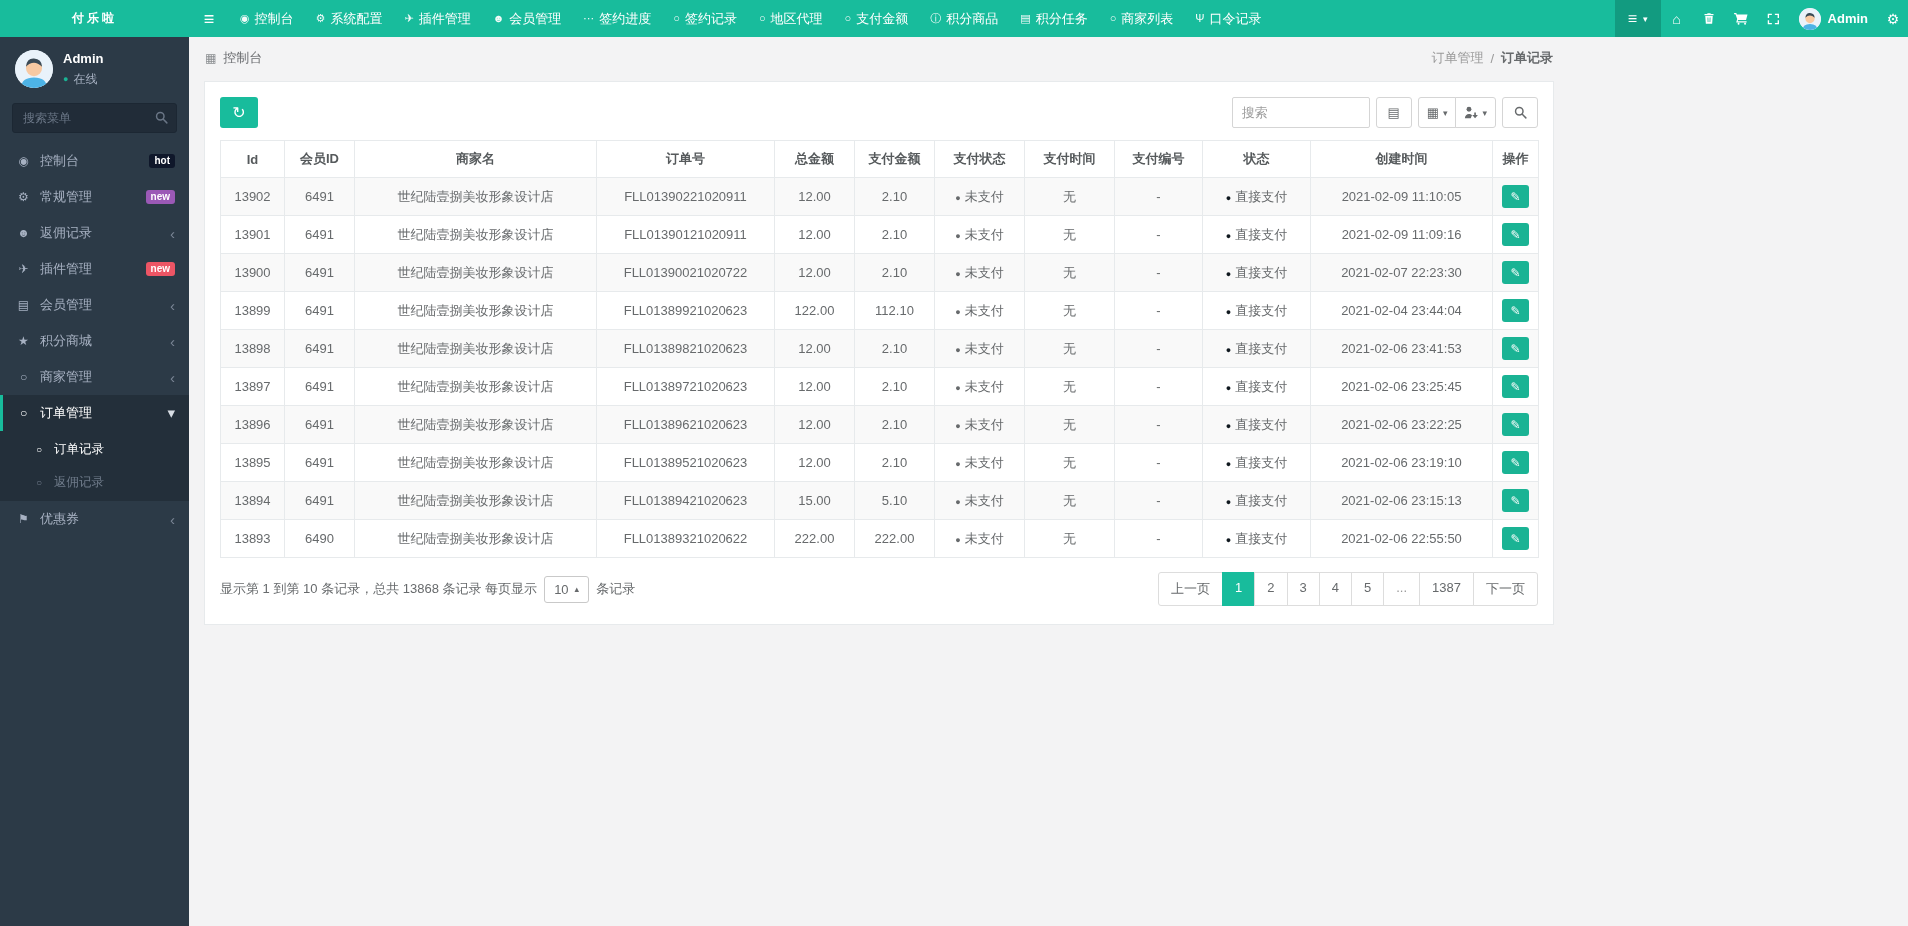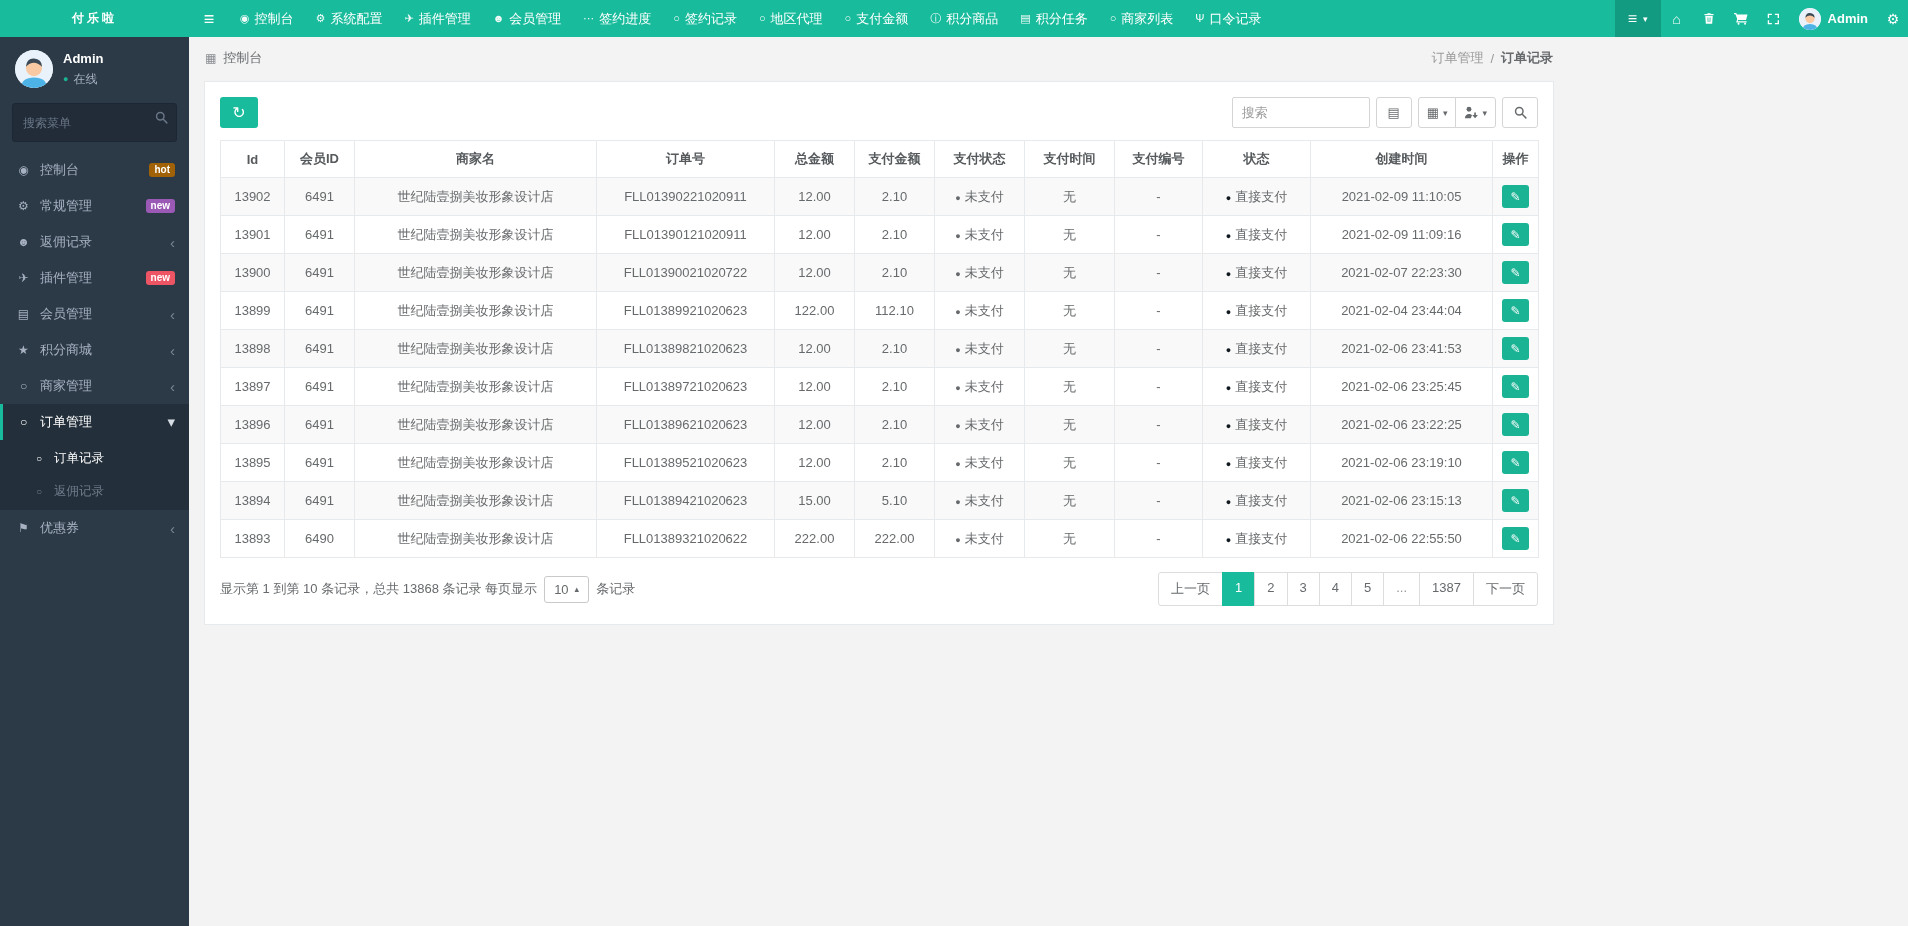--- a/index.html
+++ b/index.html
@@ -24,21 +24,21 @@
 .nav-gear { width: 30px; display: flex; align-items: center; justify-content: center; font-size: 14px; cursor: pointer; }
 
 
 .sidebar { position: absolute; top: 37px; left: 0; width: 189px; height: 889px; background: #2c3a47; overflow: hidden; }
 .profile { padding: 13px 15px 11px; display: flex; align-items: center; gap: 10px; }
 .profile .avatar { width: 38px; height: 38px; border-radius: 50%; overflow: hidden; background: #e9f2fa; flex: 0 0 38px; }
 .profile .pname { color: #fff; font-weight: bold; font-size: 13px; margin-bottom: 5px; }
 .profile .pstatus { color: #a7b1c2; font-size: 12px; display: flex; align-items: center; gap: 5px; }
 .profile .pstatus .dot { color: #1ab394; font-size: 9px; }
 .menu-search { margin: 4px 12px 10px; position: relative; }
-.menu-search input { width: 100%; height: 39px; background: #212c38; border: 1px solid #1c2733; border-radius: 3px; color: #a7b1c2; padding: 0 28px 0 10px; font-size: 12px; outline: none; font-family: inherit; }
+.menu-search input { width: 100%; height: 30px; background: #212c38; border: 1px solid #1c2733; border-radius: 3px; color: #a7b1c2; padding: 0 28px 0 10px; font-size: 12px; outline: none; font-family: inherit; }
 .menu-search input::placeholder { color: #6a7686; }
 .menu-search .icon { position: absolute; right: 9px; top: 8px; color: #6a7686; }
 .side-item { display: flex; align-items: center; gap: 9px; padding: 0 14px 0 13px; height: 36px; color: #a7b1c2; font-size: 13px; cursor: pointer; border-left: 3px solid transparent; }
 .side-item .icon { width: 15px; font-size: 12px; justify-content: center; }
 .side-item .badge { margin-left: auto; font-size: 10px; color: #fff; padding: 2px 5px; border-radius: 3px; font-weight: bold; line-height: 1; }
 .side-item .chev { margin-left: auto; font-size: 15px; color: #7b8696; }
 .side-item.active { background: #232f3a; border-left-color: #18bc9c; color: #fff; }
 .side-item.active .chev { color: #d7dde4; }
 .submenu { background: #232f3a; padding: 2px 0; }
 .submenu .side-item { padding-left: 30px; height: 33px; font-size: 12.5px; }
@@ -213,21 +213,21 @@
         <svg width="13" height="13" viewBox="0 0 16 16">
           <circle cx="6.5" cy="6.5" r="4.6" fill="none" stroke="currentColor" stroke-width="1.8"></circle>
           <line x1="10.2" y1="10.2" x2="14.6" y2="14.6" stroke="currentColor" stroke-width="1.8" stroke-linecap="round"></line>
         </svg>
       </span>
   </div>
   <nav class="side-menu">
       <div class="side-item">
         <span class="icon">◉</span>
         <span>控制台</span>
-        <span class="badge" style="background: #a16207;">hot</span>
+        <span class="badge" style="background: #0f172a;">hot</span>
       </div>
       <div class="side-item">
         <span class="icon">⚙</span>
         <span>常规管理</span>
         <span class="badge" style="background: rgb(155, 89, 182);">new</span>
       </div>
       <div class="side-item">
         <span class="icon">☻</span>
         <span>返佣记录</span>
         <span class="chev">‹</span>

